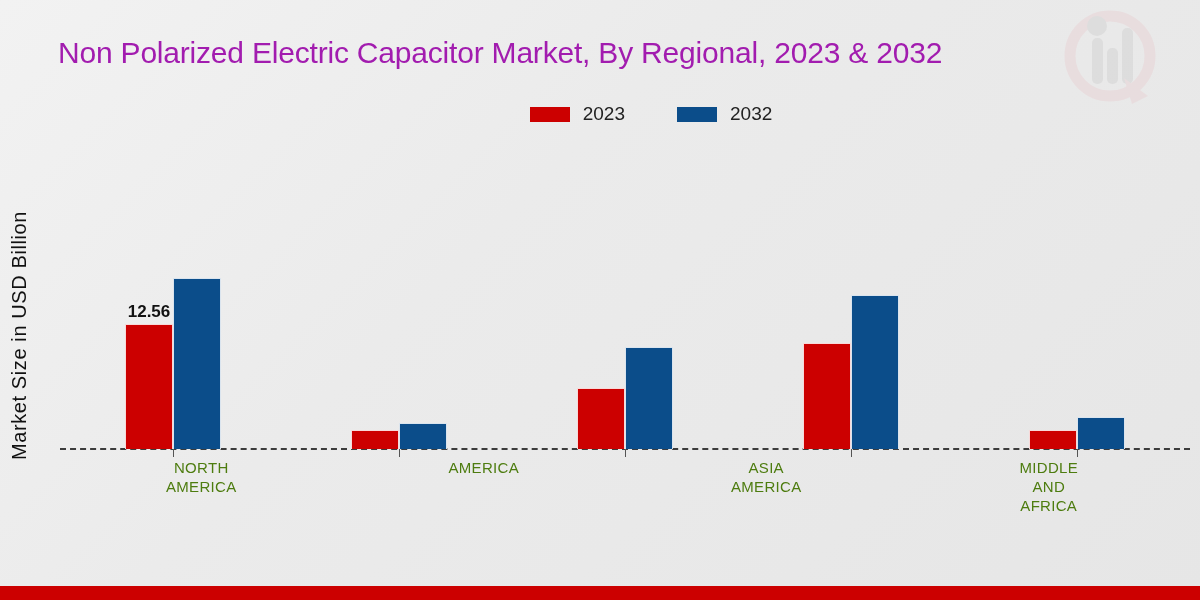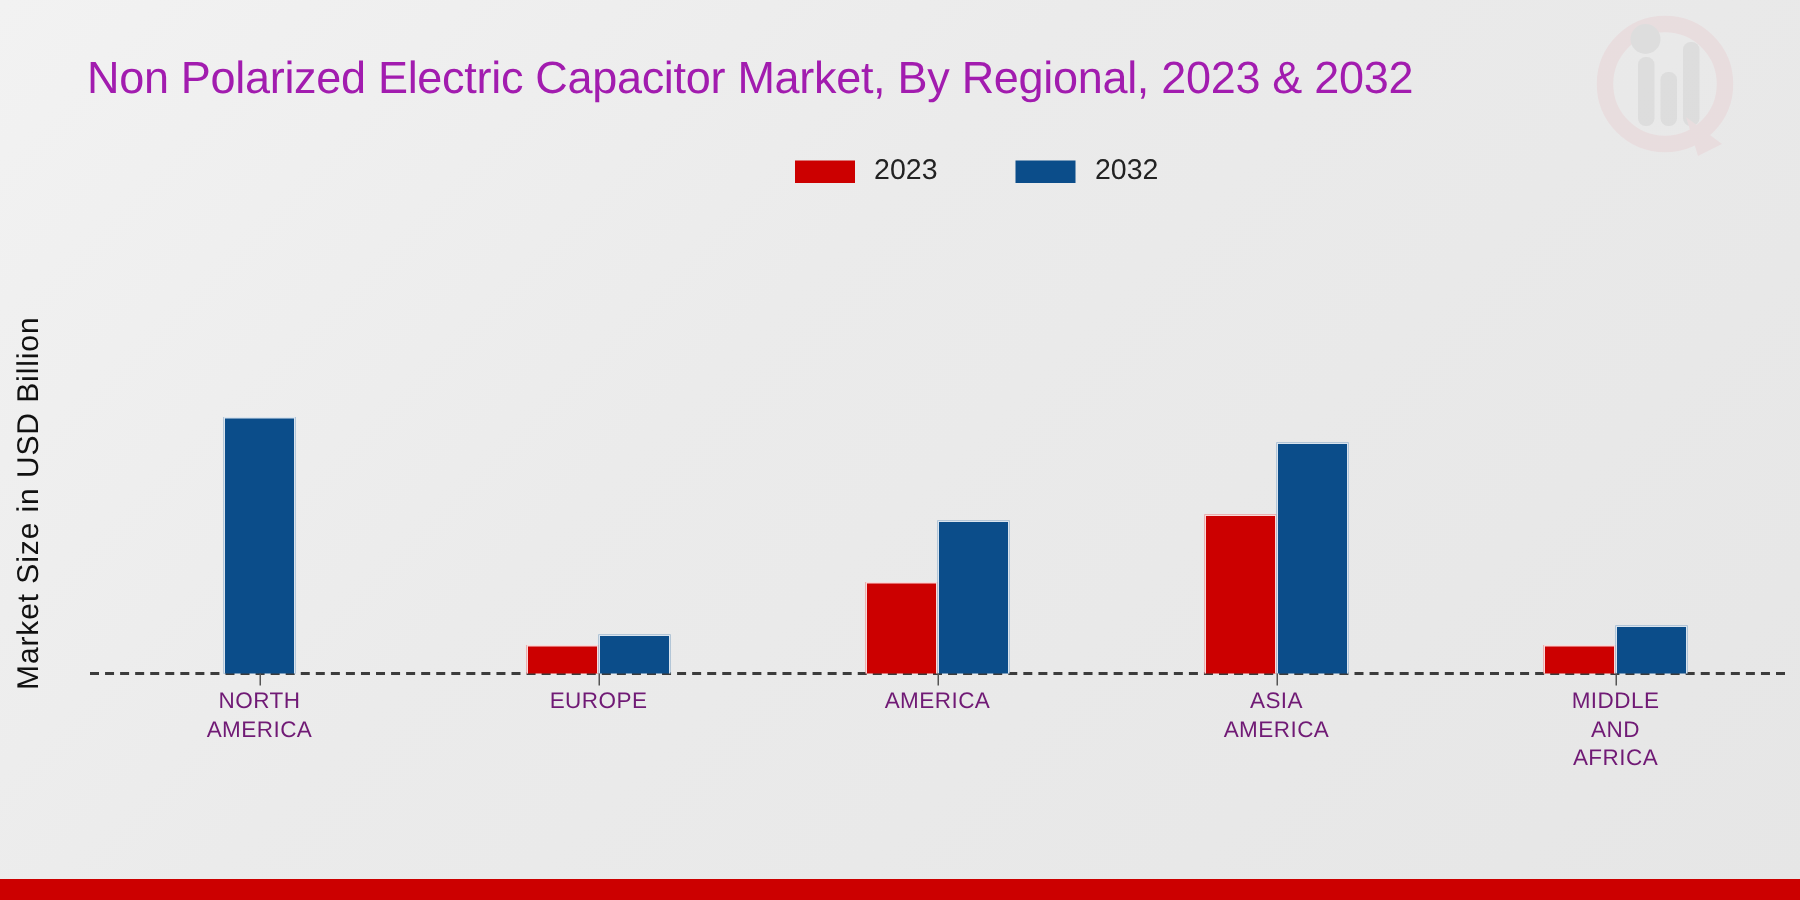--- a/index.html
+++ b/index.html
@@ -151,21 +151,21 @@
     top: 458px;
     width: 1130px;
     height: 110px;
     display: flex;
   }
   .cat-label {
     flex: 1 1 0;
     text-align: center;
     font-size: 15px;
     line-height: 19px;
-    color: #701a75;
+    color: #4d7c0f;
     letter-spacing: 0.3px;
   }
 
   
   #bottom-band {
     position: absolute;
     left: 0;
     bottom: 0;
     width: 1200px;
     height: 14px;
@@ -200,20 +200,23 @@
 <div id="y-axis-title">
   <span>Market Size in USD Billion</span>
 </div>
 
 <div id="plot-area">
   <div id="baseline"></div>
 
   <div id="bar-groups">
 
     <div class="bar-group">
+      <div class="bar s2023" style="height:125px">
+        <span class="bar-value">12.56</span>
+      </div>
       <div class="bar s2032" style="height:171px"></div>
       <span class="tick"></span>
     </div>
 
     <div class="bar-group">
       <div class="bar s2023" style="height:19px"></div>
       <div class="bar s2032" style="height:26px"></div>
       <span class="tick"></span>
     </div>
 
@@ -235,23 +238,20 @@
       <span class="tick"></span>
     </div>
 
   </div>
 </div>
 
 <div id="category-labels">
   <div class="cat-label">
     <div>NORTH</div>
     <div>AMERICA</div>
-  </div>
-  <div class="cat-label">
-    <div>EUROPE</div>
   </div>
   <div class="cat-label">
     <div>AMERICA</div>
   </div>
   <div class="cat-label">
     <div>ASIA</div>
     <div>AMERICA</div>
   </div>
   <div class="cat-label">
     <div>MIDDLE</div>

